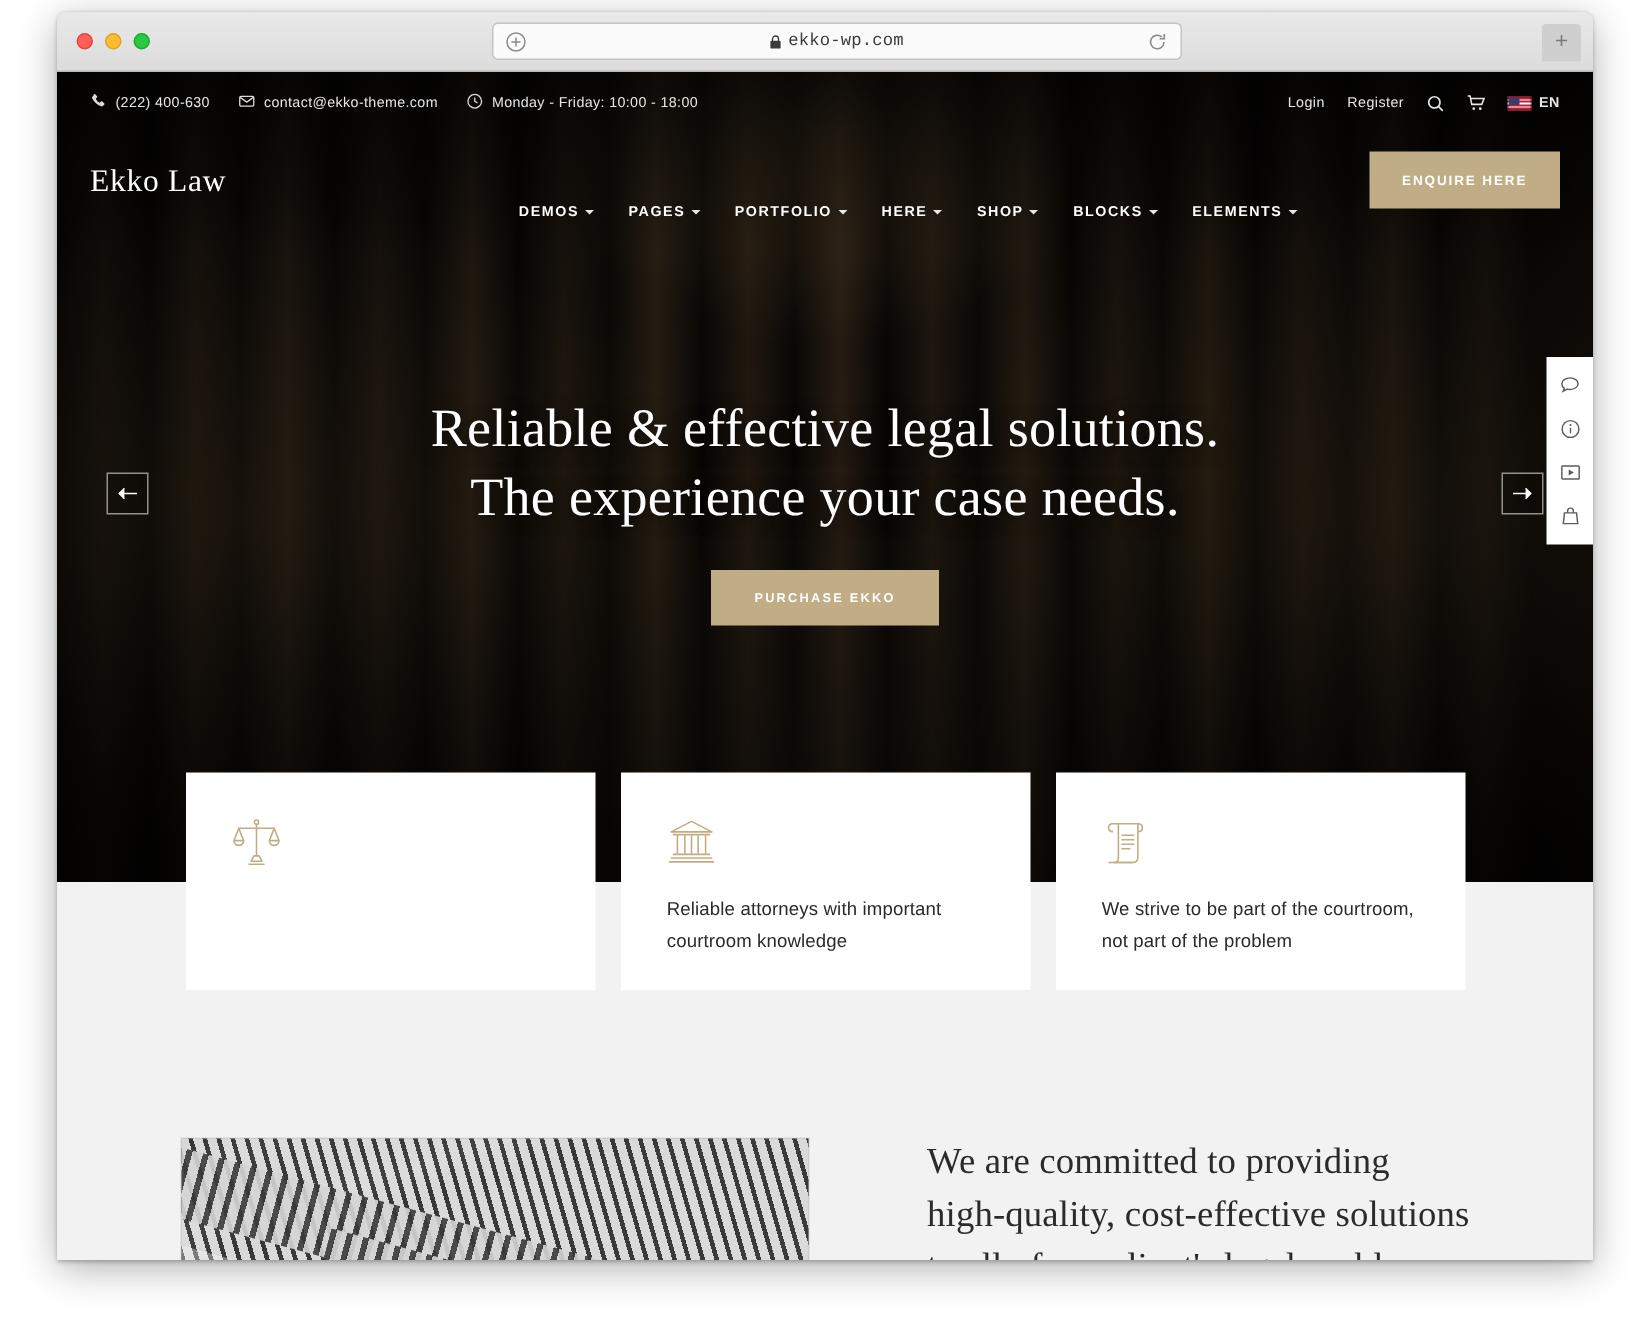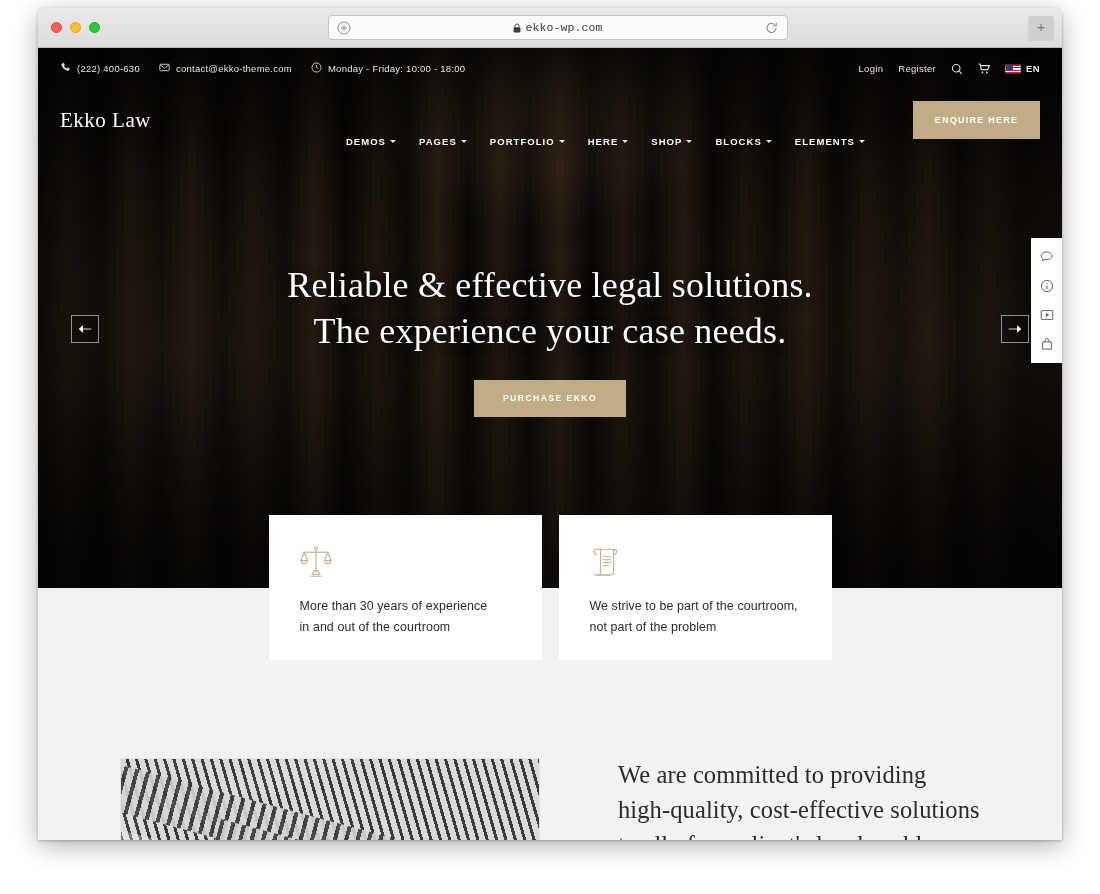--- a/index.html
+++ b/index.html
@@ -706,26 +706,38 @@
               <circle cx="16" cy="3.1" r="1.4"></circle>
               <path d="M4.2 7.2h23.6"></path>
               <path d="M4.2 7.2 1 15.4h6.4z"></path>
               <path d="M27.8 7.2 24.6 15.4H31z"></path>
               <path d="M1 15.4c0 1.9 1.45 3.2 3.2 3.2s3.2-1.3 3.2-3.2"></path>
               <path d="M24.6 15.4c0 1.9 1.45 3.2 3.2 3.2s3.2-1.3 3.2-3.2"></path>
               <path d="M12.4 29.2h7.2l-1.9-3.6h-3.4z"></path>
               <path d="M10.6 31.2h10.8"></path>
             </svg>
           </div>
+        </div>
+
+        <div class="feature-card">
+          <div class="fc-icon">
+            <svg viewBox="0 0 32 34" fill="none" stroke="currentColor" stroke-width="1.05" stroke-linejoin="round">
+              <path d="M16 2.6 2.4 9.6h27.2z"></path>
+              <path d="M3.6 11.4h24.8"></path>
+              <path d="M6.6 11.8v12.4M11.6 11.8v12.4M16 11.8v12.4M20.4 11.8v12.4M25.4 11.8v12.4"></path>
+              <path d="M3.6 24.6h24.8"></path>
+              <path d="M2.2 27h27.6"></path>
+              <path d="M1 29.6h30"></path>
+            </svg>
+          </div>
           <div class="fc-text">
-            <span>More than 30 years of experience</span><br>
-            <span>in and out of the courtroom</span>
-          </div>
-        </div>
-
+            <span>Reliable attorneys with important</span><br>
+            <span>courtroom knowledge</span>
+          </div>
+        </div>
 
         <div class="feature-card">
           <div class="fc-icon">
             <svg viewBox="0 0 32 34" fill="none" stroke="currentColor" stroke-width="1.05" stroke-linejoin="round">
               <path d="M7 4.2h16.6v22.2c0 2.2-1.3 3.6-3.2 3.6H7.6c2 0 3-1.2 3-3.2V4.2"></path>
               <path d="M23.6 4.2c1.9 0 3 1.1 3 2.6s-1.1 2.6-3 2.6"></path>
               <path d="M7 4.2c-1.9 0-3 1.1-3 2.6s1.1 2.6 3 2.6"></path>
               <path d="M4 30h16.4"></path>
               <path d="M12.6 11.8h8.6M12.6 14.8h8.6M12.6 17.8h8.6M12.6 20.8h6"></path>
             </svg>

